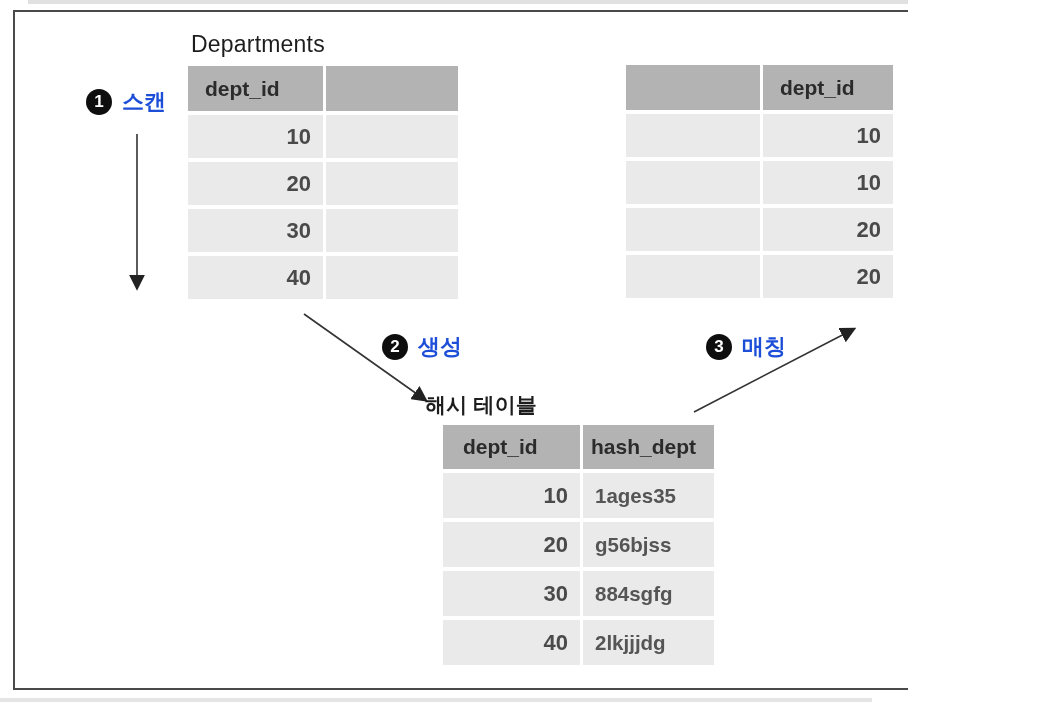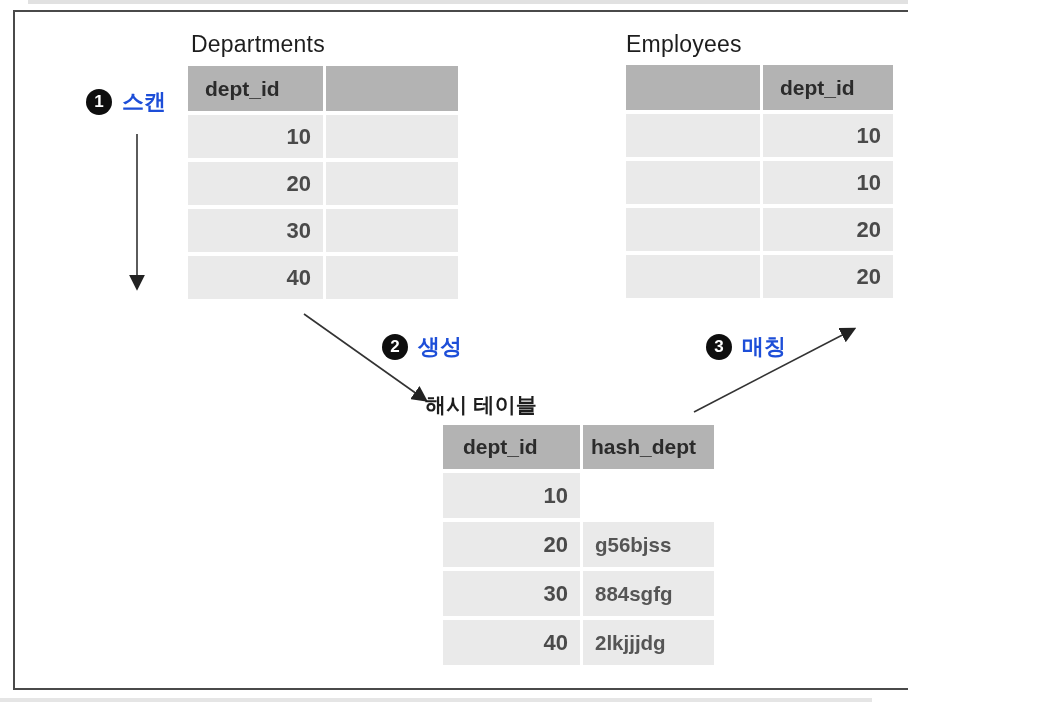--- a/index.html
+++ b/index.html
@@ -158,21 +158,20 @@
       <div class="trow tbody">
         <div class="tcell" style="justify-content: flex-end;">30</div>
         <div class="tcell" style="justify-content: flex-start;"></div>
       </div>
       <div class="trow tbody">
         <div class="tcell" style="justify-content: flex-end;">40</div>
         <div class="tcell" style="justify-content: flex-start;"></div>
       </div>
     </div>
 
-  <div class="table-title" style="left:626px; top:31px;">Employees</div>
   <div class="table-box t-employees" style="left:626px; top:65px;">
       <div class="trow thead">
         <div class="tcell" style="justify-content: flex-start;"></div>
         <div class="tcell" style="justify-content: flex-start;">dept_id</div>
       </div>
       <div class="trow tbody">
         <div class="tcell" style="justify-content: flex-start;"></div>
         <div class="tcell" style="justify-content: flex-end;">10</div>
       </div>
       <div class="trow tbody">
@@ -190,20 +189,21 @@
     </div>
 
   <div class="table-title kr" style="left:425px; top:391px;">해시 테이블</div>
   <div class="table-box t-hash" style="left:443px; top:425px;">
       <div class="trow thead">
         <div class="tcell" style="justify-content: flex-start;">dept_id</div>
         <div class="tcell" style="justify-content: flex-start;">hash_dept</div>
       </div>
       <div class="trow tbody">
         <div class="tcell" style="justify-content: flex-end;">10</div>
+        <div class="tcell" style="justify-content: flex-start;">1ages35</div>
       </div>
       <div class="trow tbody">
         <div class="tcell" style="justify-content: flex-end;">20</div>
         <div class="tcell" style="justify-content: flex-start;">g56bjss</div>
       </div>
       <div class="trow tbody">
         <div class="tcell" style="justify-content: flex-end;">30</div>
         <div class="tcell" style="justify-content: flex-start;">884sgfg</div>
       </div>
       <div class="trow tbody">

